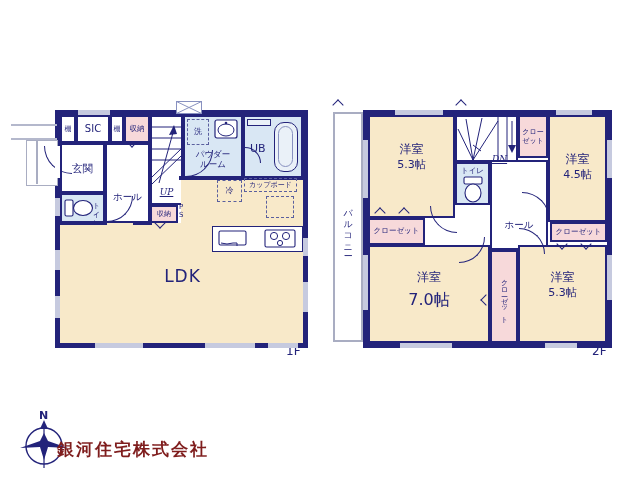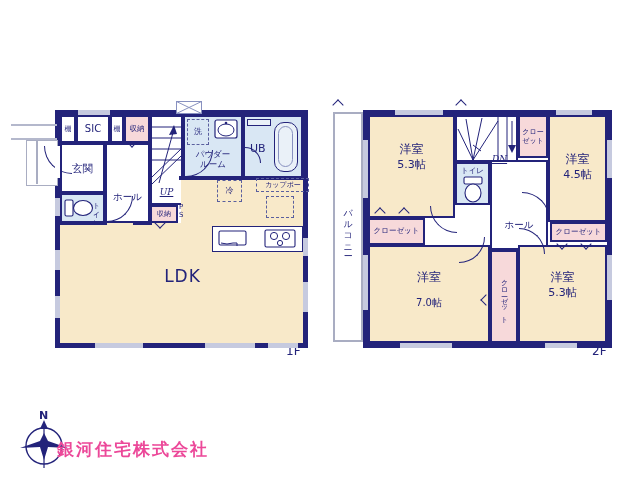--- a/index.html
+++ b/index.html
@@ -111,21 +111,21 @@
       <span class="lbl" style="font-size:7px;">収納</span>
     </div>
     <div class="abs lbl" style="left:119px;top:88px;font-size:7px;line-height:1.2;">
       <div>P</div>
       <div>S</div>
     </div>
 
     <div class="dashedbox" style="left:157px;top:65px;width:25px;height:22px;">
       <span class="lbl" style="font-size:8px;">冷</span>
     </div>
-    <div class="dashedbox" style="left:196px;top:63px;width:53px;height:14px;justify-content:flex-end;">
+    <div class="dashedbox" style="left:184px;top:63px;width:53px;height:14px;">
       <span class="lbl" style="font-size:7px;">カップボード</span>
     </div>
     <div class="dashedbox" style="left:206px;top:81px;width:28px;height:22px;"></div>
 
     <div class="abs white" style="left:152px;top:111px;width:91px;height:26px;border:1.4px solid #23237a;">
       <svg width="88" height="23" viewBox="0 0 88 23">
         <rect x="6" y="4" width="27" height="14" rx="1.5" fill="none" stroke="#23237a" stroke-width="1.1"></rect>
         <path d="M8,16 q6,2 12,0 l4,0 l0,3" fill="none" stroke="#23237a" stroke-width="1"></path>
         <rect x="52" y="3" width="30" height="17" rx="1.5" fill="none" stroke="#23237a" stroke-width="1.1"></rect>
         <circle cx="61" cy="9" r="3.6" fill="none" stroke="#23237a" stroke-width="1"></circle>
@@ -212,21 +212,21 @@
       <span class="lbl abs" style="left:0;top:58px;width:54px;font-size:9.5px;">ホール</span>
     </div>
 
     <div class="room pink" style="left:0;top:103px;width:57px;height:27px;">
       <span class="lbl" style="font-size:7.5px;">クローゼット</span>
     </div>
 
     <div class="room cream" style="left:0;top:130px;width:122px;height:98px;">
       <div class="abs lbl" style="left:0;top:24px;width:118px;">
         <div style="font-size:12px;">洋室</div>
-        <div style="font-size:10px;margin-top:12px;">7.0帖</div>
+        <div style="font-size:16px;margin-top:6px;">7.0帖</div>
       </div>
     </div>
 
     <div class="room pink" style="left:122px;top:135px;width:28px;height:93px;">
       <span class="lbl vert" style="font-size:7px;">クローゼット</span>
     </div>
 
     <div class="room cream" style="left:150px;top:130px;width:89px;height:98px;">
       <div class="abs lbl" style="left:0;top:24px;width:85px;">
         <div style="font-size:12px;">洋室</div>
@@ -279,15 +279,15 @@
   <span class="lbl abs" style="left:592px;top:345px;font-size:12px;">2F</span>
 
 
   <span class="abs" style="left:39px;top:409px;font-size:11px;font-weight:bold;color:#23237a;">N</span>
   <svg class="abs" style="left:16px;top:418px;" width="56" height="54" viewBox="0 0 56 54">
     <circle cx="28" cy="28" r="18" fill="none" stroke="#23237a" stroke-width="1.4"></circle>
     <line x1="28" y1="50" x2="28" y2="10" stroke="#23237a" stroke-width="1.2"></line>
     <polygon points="28,2 24,11 32,11" fill="#23237a"></polygon>
     <polygon points="4,30 24,23 28,15 32,23 52,30 32,29 28,42 24,29" fill="#23237a"></polygon>
   </svg>
-  <span class="abs" style="left:57px;top:438px;font-size:17px;font-weight:bold;letter-spacing:2px;color:#ec4899;">銀河住宅株式会社</span>
+  <span class="abs" style="left:57px;top:438px;font-size:17px;font-weight:bold;letter-spacing:2px;color:#7f1d1d;">銀河住宅株式会社</span>
 
 </div>
 
 </body></html>

